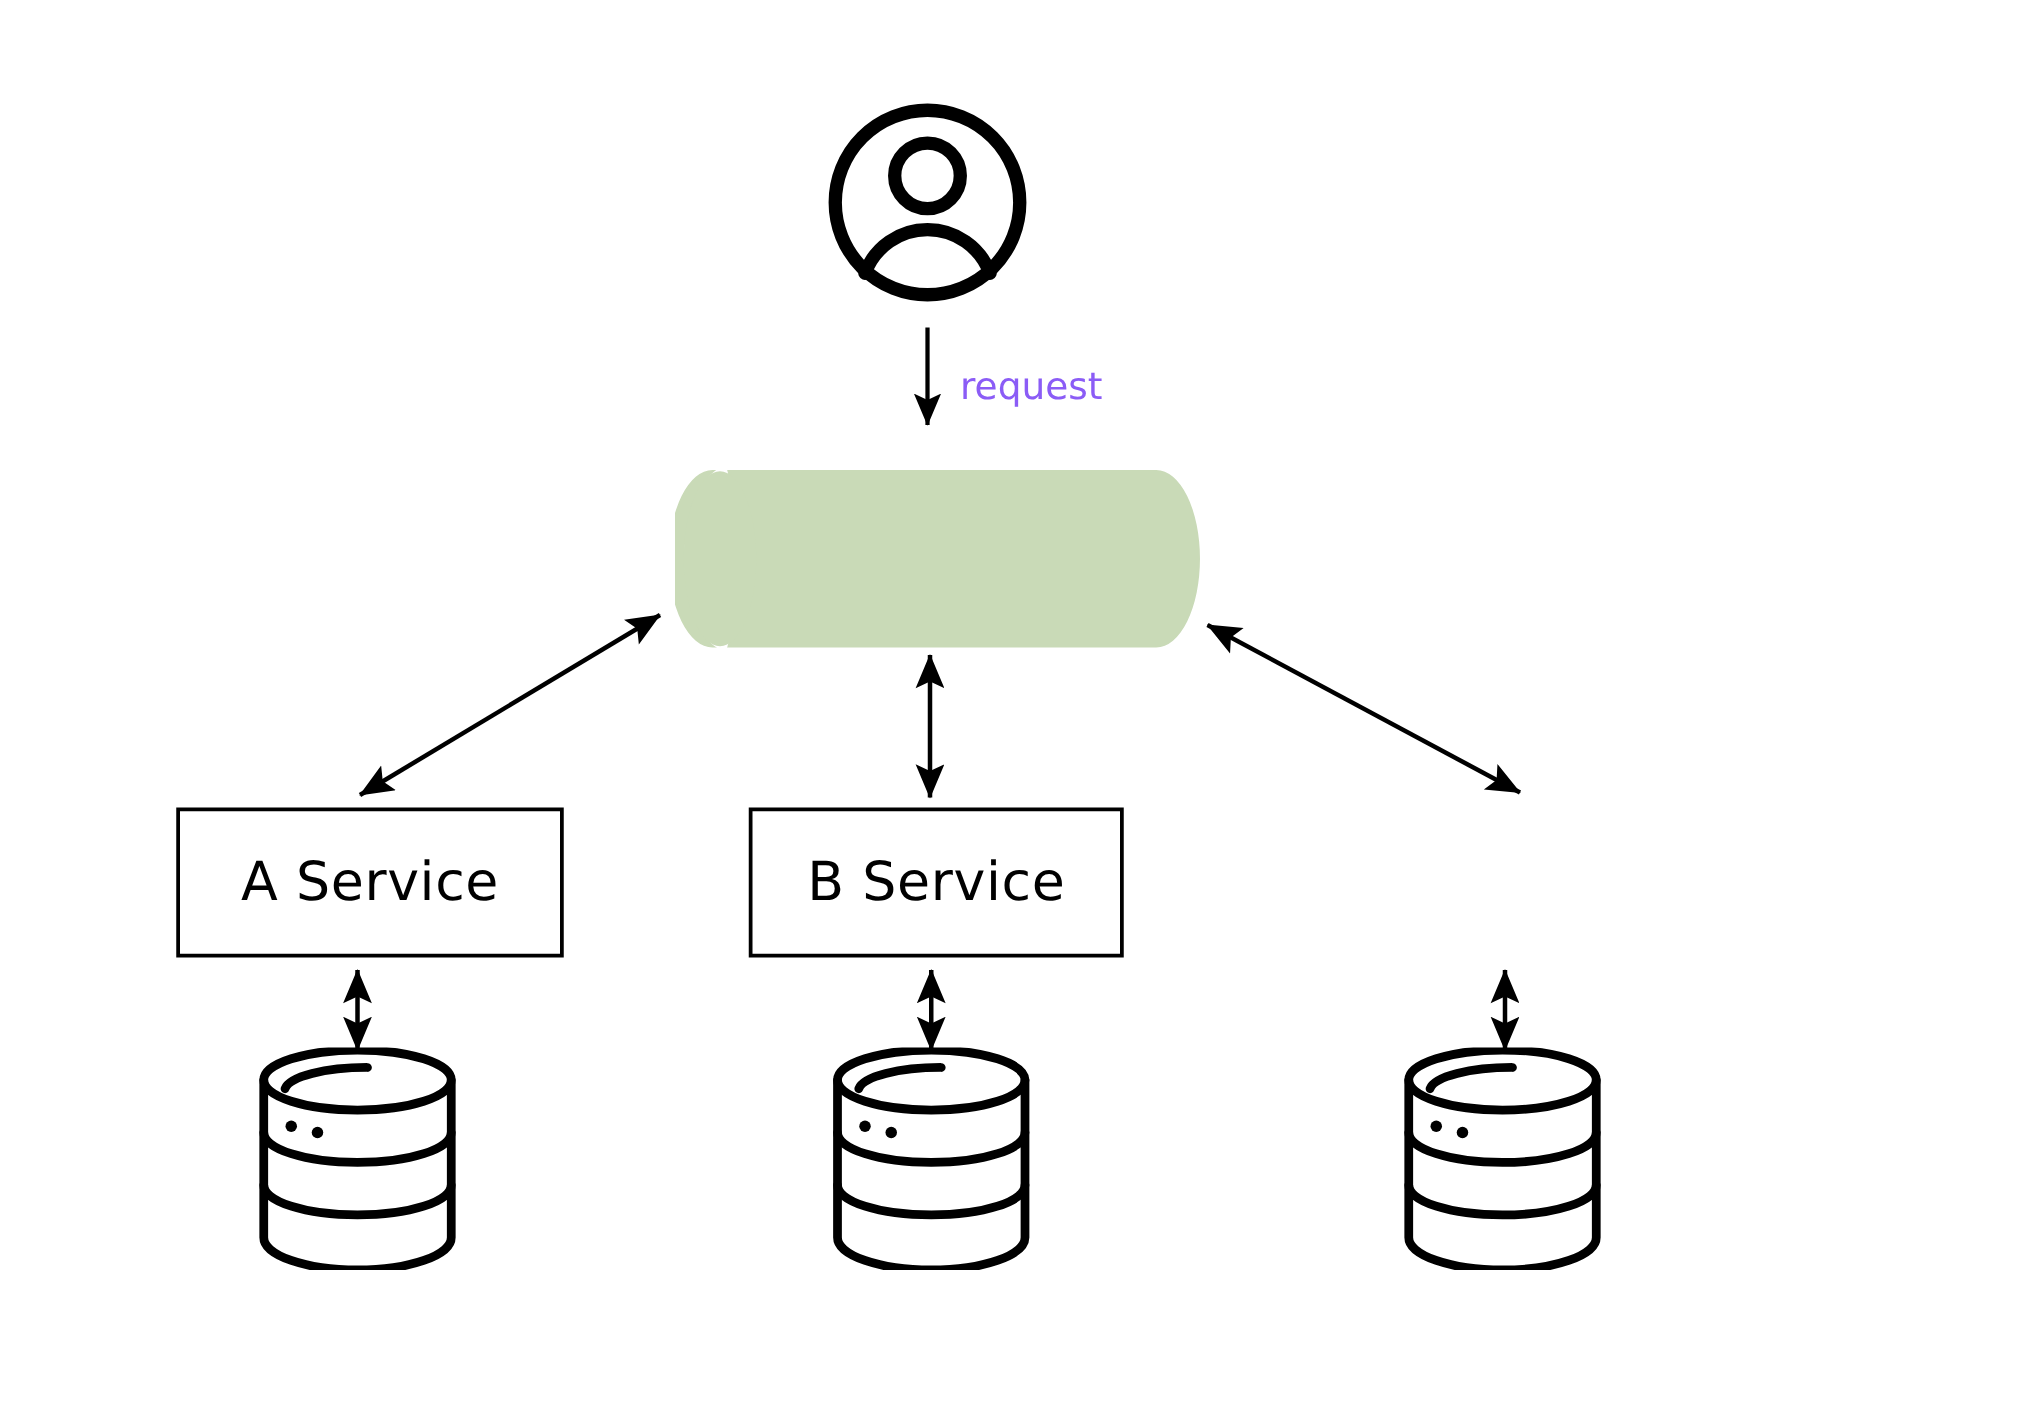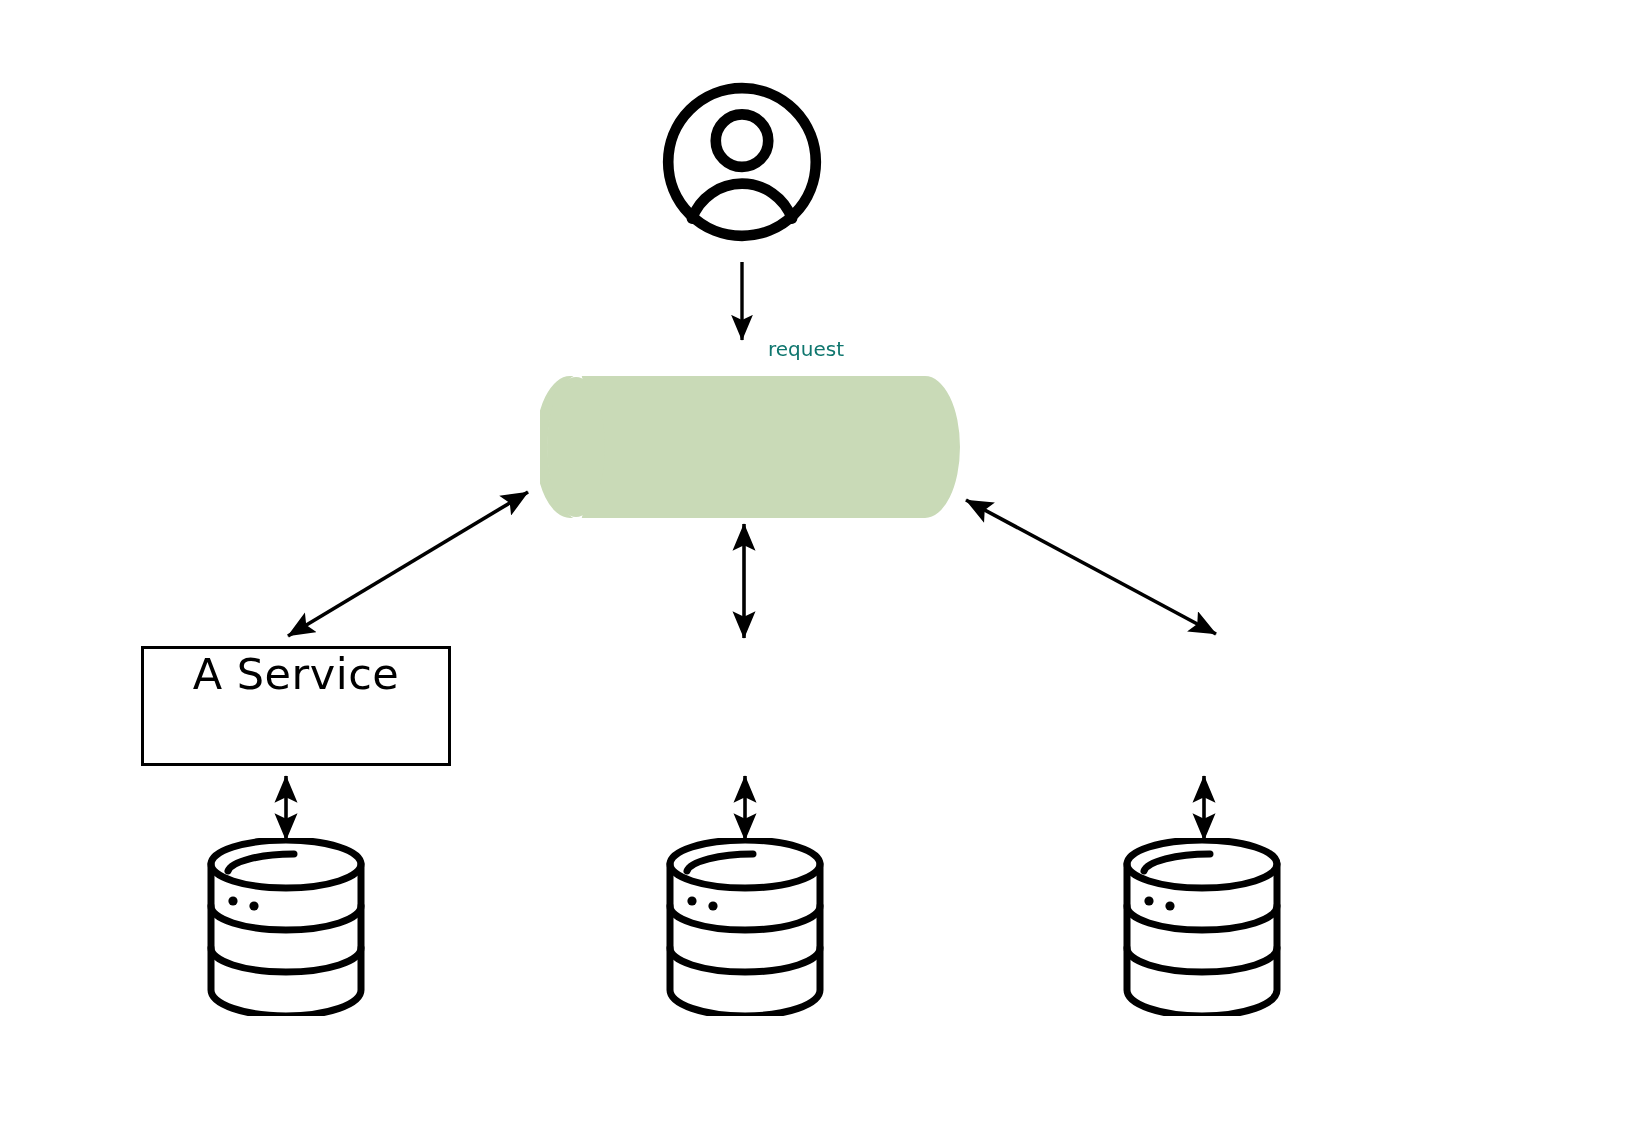--- a/index.html
+++ b/index.html
@@ -43,20 +43,21 @@
     width: 440px;
     height: 158px;
   }
 
   
   .service-box {
     box-sizing: border-box;
     border: 3px solid #000000;
     background: #ffffff;
     display: flex;
+    align-items: center;
     justify-content: center;
     height: 120px;
   }
   .service-label {
     font-family: "DejaVu Sans", sans-serif;
     font-size: 43px;
     color: #000000;
     letter-spacing: 0.5px;
     white-space: nowrap;
   }
@@ -70,25 +71,24 @@
     height: 178px;
   }
   #db-a { left: 206px;  top: 838px; }
   #db-b { left: 665px;  top: 838px; }
   #db-c { left: 1122px; top: 838px; }
 
   
   #request-label {
     left: 768px;
     top: 292px;
-    font-size: 20px;
-    color: #0f766e;
+    font-size: 30px;
+    color: #8b5cf6;
     font-family: "DejaVu Sans", sans-serif;
     white-space: nowrap;
-    margin-top: 45px;
   }
 </style>
 </head>
 <body>
 
 <div id="canvas">
 
   <svg class="layer" viewBox="0 0 1626 1130" xmlns="http://www.w3.org/2000/svg">
     <defs>
       <marker id="arrowEnd" markerWidth="9" markerHeight="9" refX="7.4" refY="3.2" orient="auto" markerUnits="strokeWidth">
@@ -132,20 +132,23 @@
       <path d="M42 9 A34 70.5 0 0 0 42 149" fill="none" stroke="#ffffff" stroke-width="9"></path>
 
       <ellipse cx="36" cy="79" rx="29" ry="70" fill="#c9dab7"></ellipse>
     </svg>
   </div>
 
   <div class="node service-box" id="service-a">
     <span class="service-label">A Service</span>
   </div>
 
+  <div class="node service-box" id="service-b">
+    <span class="service-label">B Service</span>
+  </div>
 
 
   <div class="node db-icon" id="db-a">
     <svg viewBox="0 0 160 178" width="160" height="178" xmlns="http://www.w3.org/2000/svg">
       <g fill="none" stroke="#000000" stroke-width="7" stroke-linecap="round">
         <path d="M5 26 L5 152 A75 26 0 0 0 155 152 L155 26"></path>
         <ellipse cx="80" cy="26" rx="75" ry="24"></ellipse>
         <path d="M5 68 A75 24 0 0 0 155 68"></path>
         <path d="M5 110 A75 24 0 0 0 155 110"></path>
         <path d="M88 16 A66 19 0 0 0 22 33" stroke-width="7"></path>

